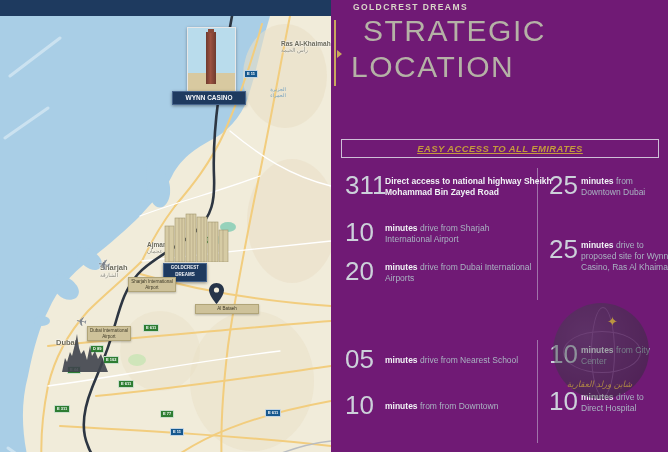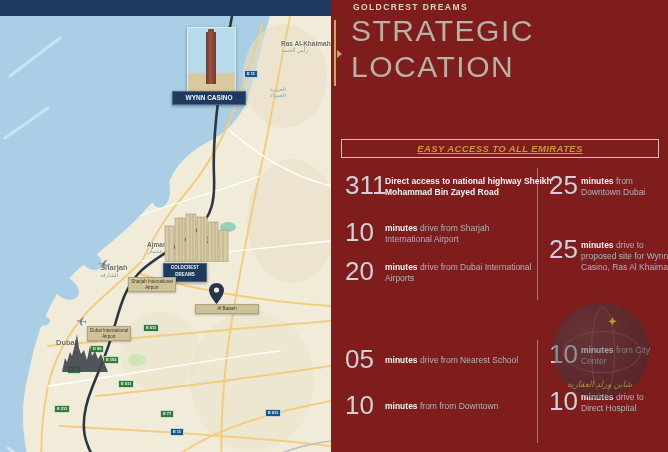--- a/index.html
+++ b/index.html
@@ -20,21 +20,21 @@
   .wynn-img{position:absolute;left:187px;top:11px;width:47px;height:64px;background:linear-gradient(#b9dcec 0 70%,#d8c9a0 70% 100%);border:1px solid #e7e7e7;box-shadow:0 1px 3px rgba(0,0,0,.35);}
   .wynn-tower{position:absolute;left:18px;top:4px;width:10px;height:52px;background:linear-gradient(90deg,#6e3a2e,#9c5240 45%,#6e3a2e);}
   .wynn-tower:before{content:"";position:absolute;left:2px;top:-3px;width:6px;height:4px;background:#8a4a3a;}
   
   .gc-img{position:absolute;left:163px;top:196px;width:68px;height:50px;}
   
   .dxb-img{position:absolute;left:62px;top:318px;width:46px;height:38px;}
   
   .pin{position:absolute;left:209px;top:267px;width:15px;height:21px;}
   
-  .panel{position:absolute;left:331px;top:0;width:337px;height:452px;background:#7f1d1d;color:#c6cbd4;}
+  .panel{position:absolute;left:331px;top:0;width:337px;height:452px;background:#701a75;color:#c6cbd4;}
   .accent-line{position:absolute;left:3px;top:20px;width:2px;height:66px;background:#c9a95e;}
   .accent-tri{position:absolute;left:6px;top:50px;width:0;height:0;border-left:5px solid #c9a95e;border-top:4px solid transparent;border-bottom:4px solid transparent;}
   .brand{position:absolute;left:22px;top:2px;font-size:8.5px;font-weight:bold;letter-spacing:1.4px;color:#d9d6c8;}
   .title{position:absolute;left:20px;font-size:30px;letter-spacing:1.5px;color:#b5b2a6;line-height:1;}
   .sec-box{position:absolute;left:10px;width:316px;height:17px;border:1px solid rgba(230,233,240,.8);color:#c49a3c;font-size:9.5px;font-weight:bold;font-style:italic;letter-spacing:.4px;text-align:center;line-height:17px;text-decoration:underline;}
   .vdiv{position:absolute;width:1px;background:rgba(220,226,235,.45);}
   .stat{position:absolute;}
   .stat .num{position:absolute;left:0;top:0;font-size:26px;color:#ccd1da;line-height:1;}
   .stat .desc{position:absolute;top:4px;font-size:8.5px;line-height:1.3;color:#a9b4c2;}
   .stat .desc .b{color:#f0f2f5;font-weight:bold;}
@@ -171,21 +171,21 @@
         <circle cx="7.5" cy="7" r="2.6" fill="#f1ecda"></circle>
       </svg>
     </div>
     <div class="tan-box" style="left:195px;top:288px;width:58px;">Al Bataeh</div>
   </div>
 
   <div class="panel">
     <div class="accent-line"></div>
     <div class="accent-tri"></div>
     <div class="brand">GOLDCREST DREAMS</div>
-    <div class="title" style="top:16px;">STRATEGIC</div>
+    <div class="title" style="top:16px;margin-left:12px;">STRATEGIC</div>
     <div class="title" style="top:52px;">LOCATION</div>
 
     <div class="sec-box" style="top:139px;">EASY ACCESS TO ALL EMIRATES</div>
     <div class="vdiv" style="left:206px;top:168px;height:132px;"></div>
 
     <div class="stat" style="left:14px;top:172px;">
       <div class="num">311</div>
       <div class="desc" style="left:40px;width:175px;">
         <span class="b">Direct access to national highway Sheikh Mohammad Bin Zayed Road</span><span></span>
       </div>

